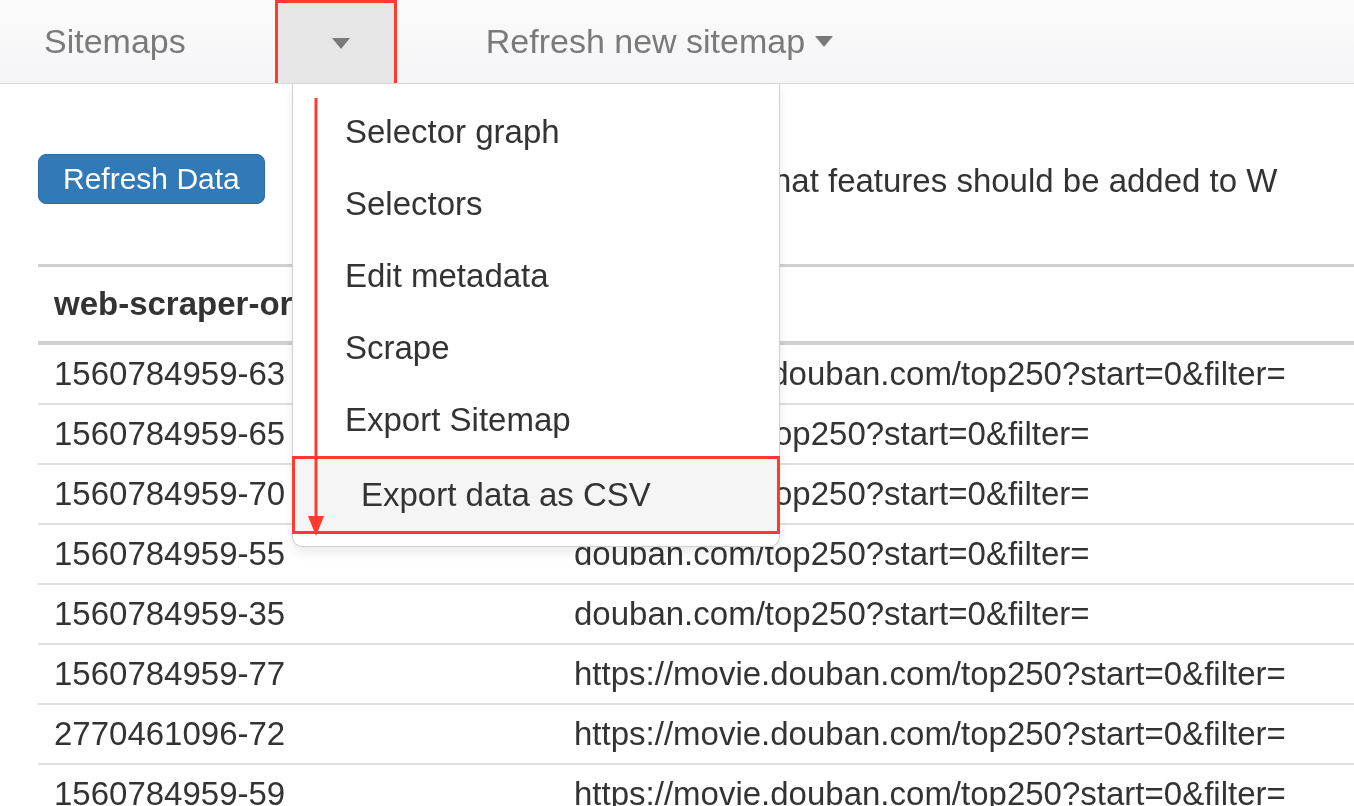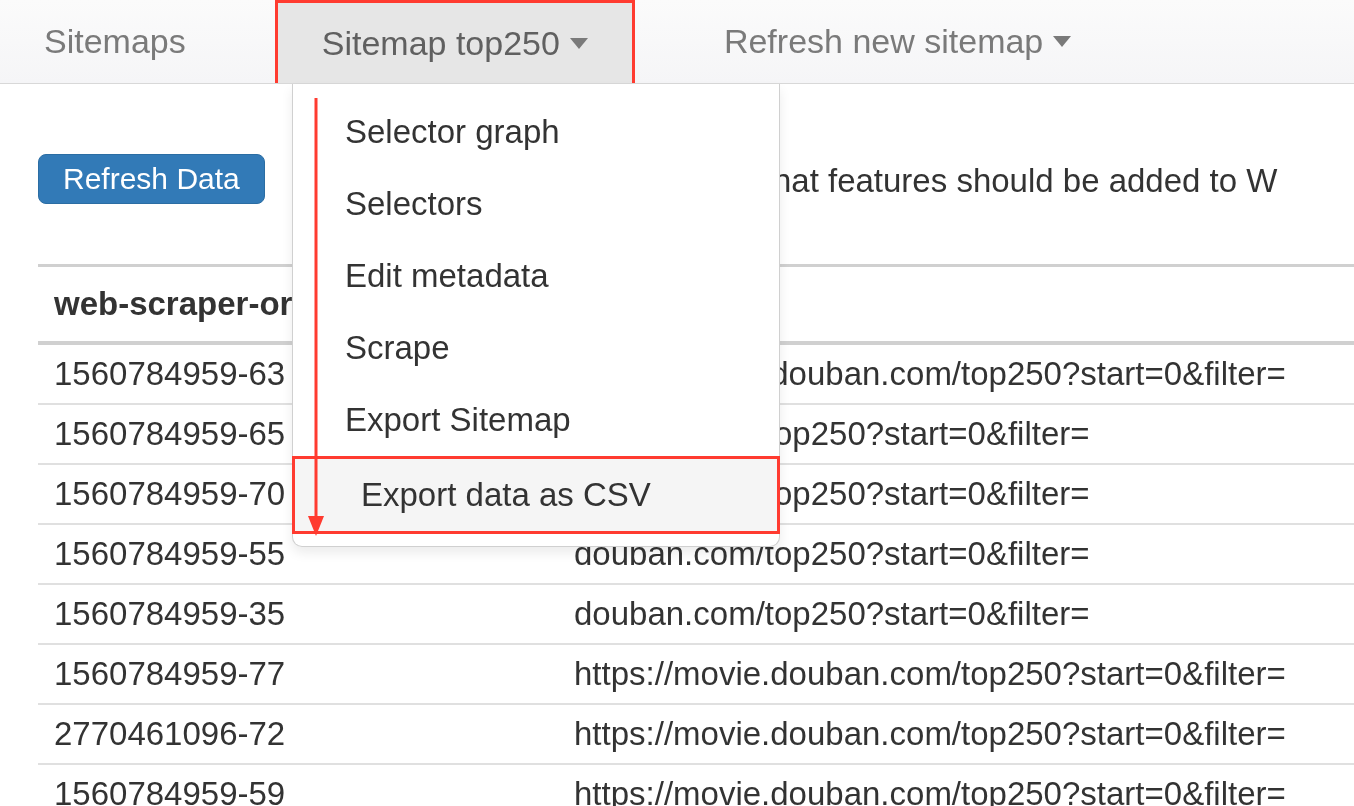--- a/index.html
+++ b/index.html
@@ -143,21 +143,20 @@
 </head>
 <body>
 
 <div class="top-blue-line"></div>
 
 <div class="nav-bar">
   <div class="nav-item">
     <span>Sitemaps</span>
   </div>
   <div class="nav-item active">
-    <span>Sitemap top250</span>
     <span class="caret"></span>
   </div>
   <div class="nav-item">
     <span>Refresh new sitemap</span>
     <span class="caret"></span>
   </div>
 </div>
 
 <div class="dropdown-menu">
   <div class="dropdown-item">Selector graph</div>

